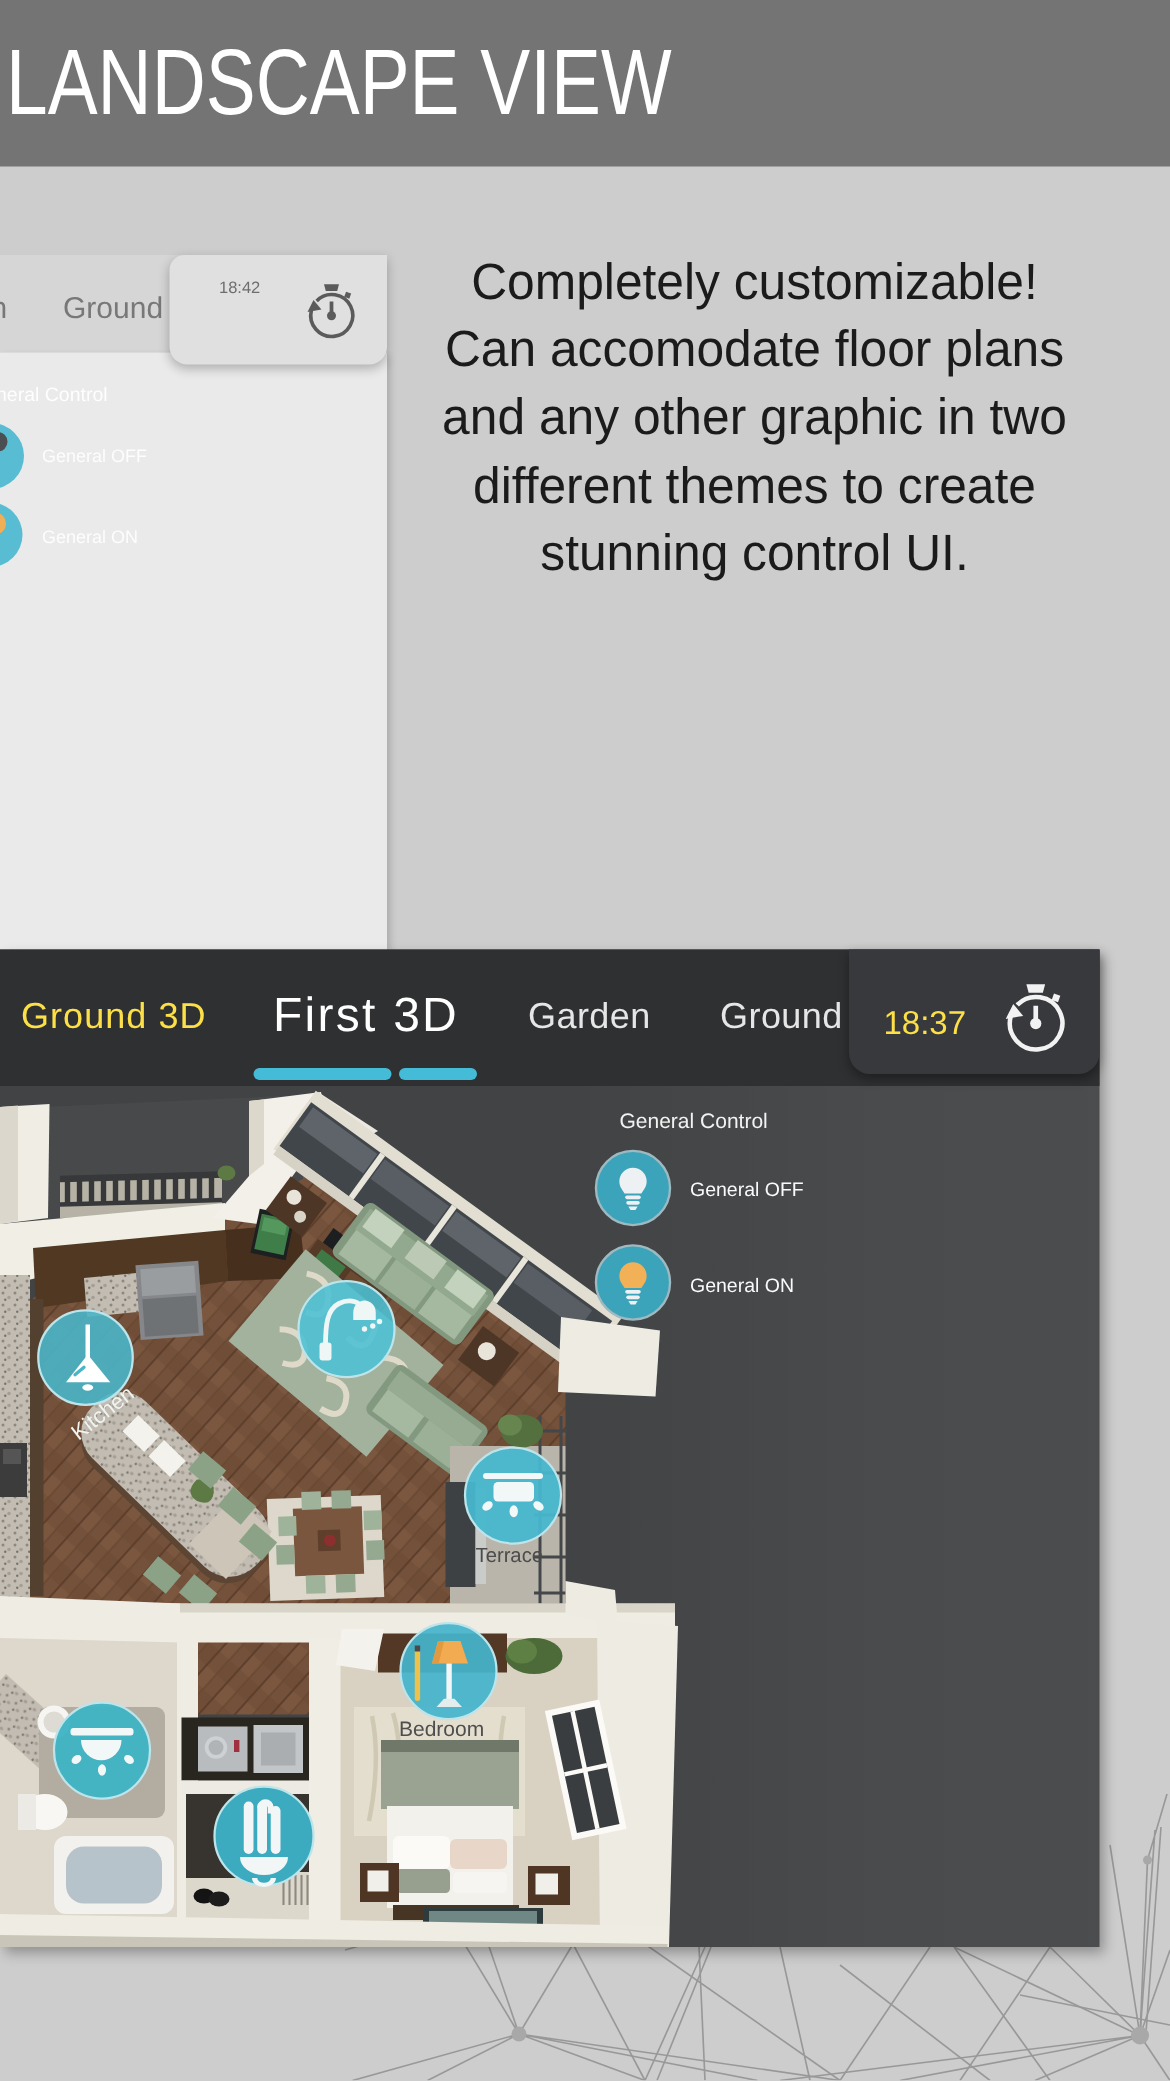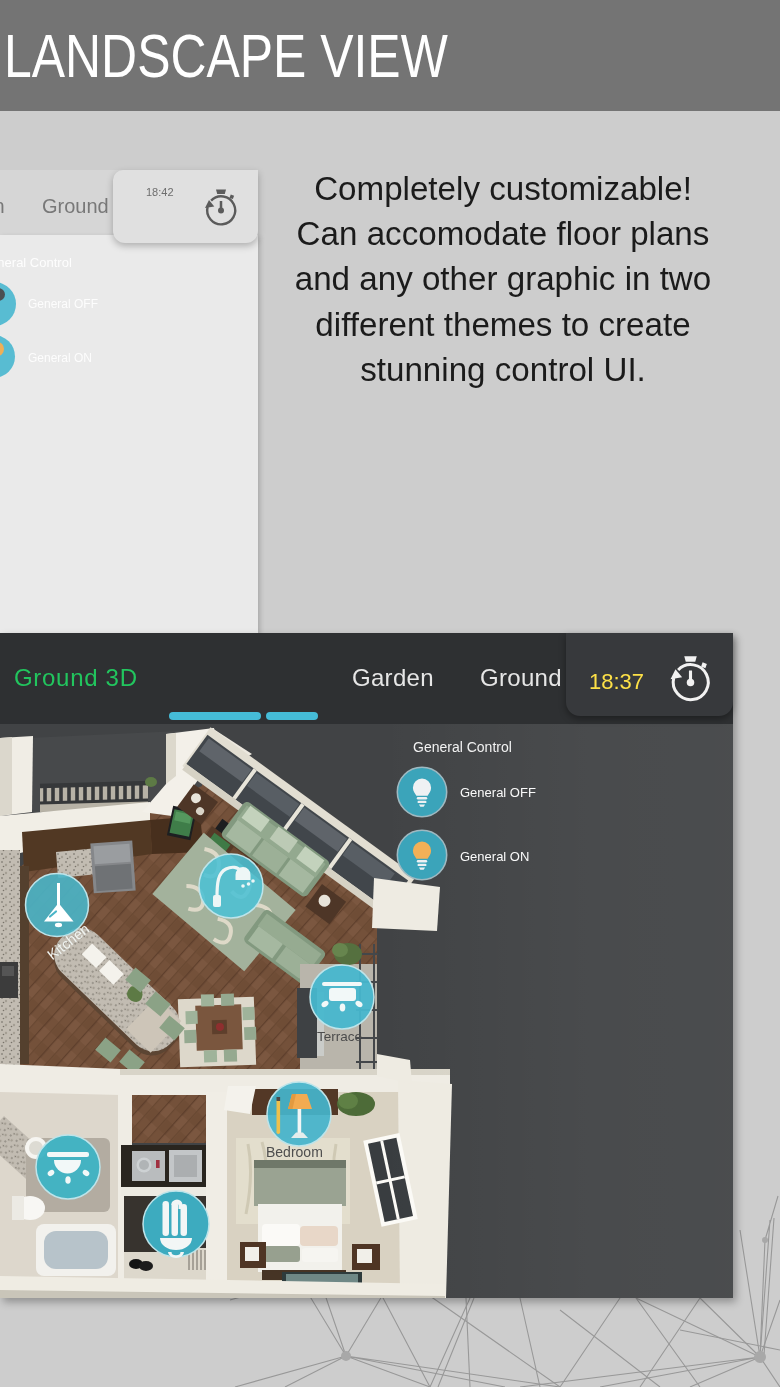--- a/index.html
+++ b/index.html
@@ -69,22 +69,23 @@
 </svg>
 
 <div class="abs" style="left:0;top:633px;width:733px;height:665px;background:#414345;box-shadow:3px 4px 8px rgba(0,0,0,0.3);">
 
   <div class="abs" style="left:0;top:0;width:733px;height:91px;background:#2e3032;"></div>
 
   <div class="abs" style="left:169px;top:79px;width:92px;height:8px;border-radius:4px;background:#45bcd7;"></div>
   <div class="abs" style="left:266px;top:79px;width:52px;height:8px;border-radius:4px;background:#45bcd7;"></div>
 
 
-  <div class="abs" style="left:14px;top:31px;width:140px;height:26px;color:#22c55e;font-size:24px;letter-spacing:0.7px;">Ground 3D</div>
-
+  <div class="abs" style="left:14px;top:31px;width:140px;height:26px;color:#fde047;font-size:24px;letter-spacing:0.7px;">Ground 3D</div>
+
+  <div class="abs" style="left:182px;top:25px;width:140px;height:38px;color:#ffffff;font-size:32px;letter-spacing:1.5px;">First 3D</div>
 
   <div class="abs" style="left:352px;top:31px;width:90px;height:26px;color:#e6e6e6;font-size:24px;letter-spacing:0.3px;">Garden</div>
 
   <div class="abs" style="left:480px;top:31px;width:90px;height:26px;color:#e6e6e6;font-size:24px;letter-spacing:0.3px;">Ground</div>
 
   <div class="abs" style="left:566px;top:0;width:167px;height:83px;background:#37393c;border-radius:0 0 14px 14px;box-shadow:0 3px 7px rgba(0,0,0,0.35);"></div>
 
   <div class="abs" style="left:589px;top:36px;width:60px;height:20px;color:#fde047;font-size:22px;">18:37</div>
 
   <svg class="abs" style="left:668px;top:20px;" width="45" height="52.5" viewBox="0 0 36 42">

